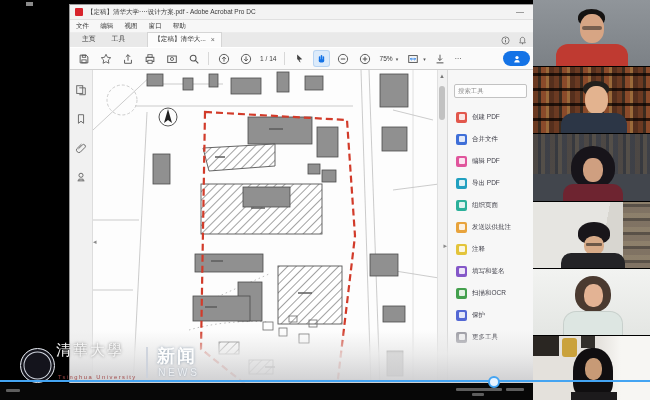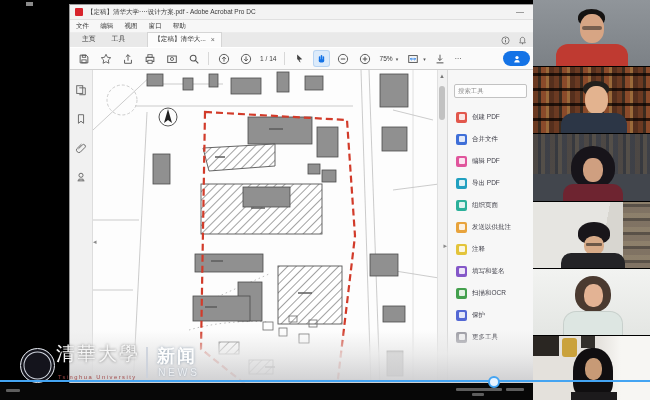--- a/index.html
+++ b/index.html
@@ -60,21 +60,21 @@
   .head,.hair,.shirt,.prop{position:absolute;}
 
   
   .fade-band{left:70px;top:330px;width:463px;height:53px;z-index:4;
              background:linear-gradient(to bottom,rgba(235,235,235,0) 0%,rgba(232,232,232,.82) 45%,rgba(205,205,207,.95) 100%);}
   .bottom-strip{left:0;top:383px;width:533px;height:17px;background:#070707;z-index:5;}
   .watermark{left:0;top:338px;width:420px;height:52px;z-index:6;}
   .seal{position:absolute;left:20px;top:10px;width:33px;height:33px;border-radius:50%;background:#14141c;
         border:1.5px solid #dfe3ea;box-shadow:inset 0 0 0 2.5px #14141c, inset 0 0 0 3.5px #cfd4dd;}
   .uni-cn{position:absolute;left:56px;top:3px;font-family:Liberation Serif, serif;
-          font-size:19px;color:#f5f5f5;letter-spacing:2px;text-shadow:0 0 3px rgba(0,0,0,.5);}
+          font-size:15px;color:#f5f5f5;letter-spacing:2px;text-shadow:0 0 3px rgba(0,0,0,.5);}
   .uni-en{position:absolute;left:58px;top:36px;font-size:5.8px;color:#a04848;letter-spacing:1.5px;}
   .wm-divider{position:absolute;left:146px;top:9px;width:2px;height:31px;background:#ccd2db;opacity:.9;}
   .news-cn{position:absolute;left:157px;top:6px;font-size:18px;font-weight:bold;color:#fdfdfd;letter-spacing:2px;
            text-shadow:0 0 3px rgba(120,140,160,.8);}
   .news-en{position:absolute;left:158px;top:28px;font-size:10.5px;color:#eef0f3;letter-spacing:2.5px;
            text-shadow:0 0 2px rgba(120,140,160,.8);}
   .progress-line{left:0;top:380px;width:650px;height:2px;background:#44a4f2;z-index:7;}
   .progress-handle{left:488px;top:375.5px;width:8px;height:8px;border:2px solid #44a4f2;background:#e8f3ff;border-radius:50%;z-index:8;}
   .caption-dash{background:#5d5d5d;height:3px;border-radius:1px;z-index:8;}
   svg{overflow:visible;}

